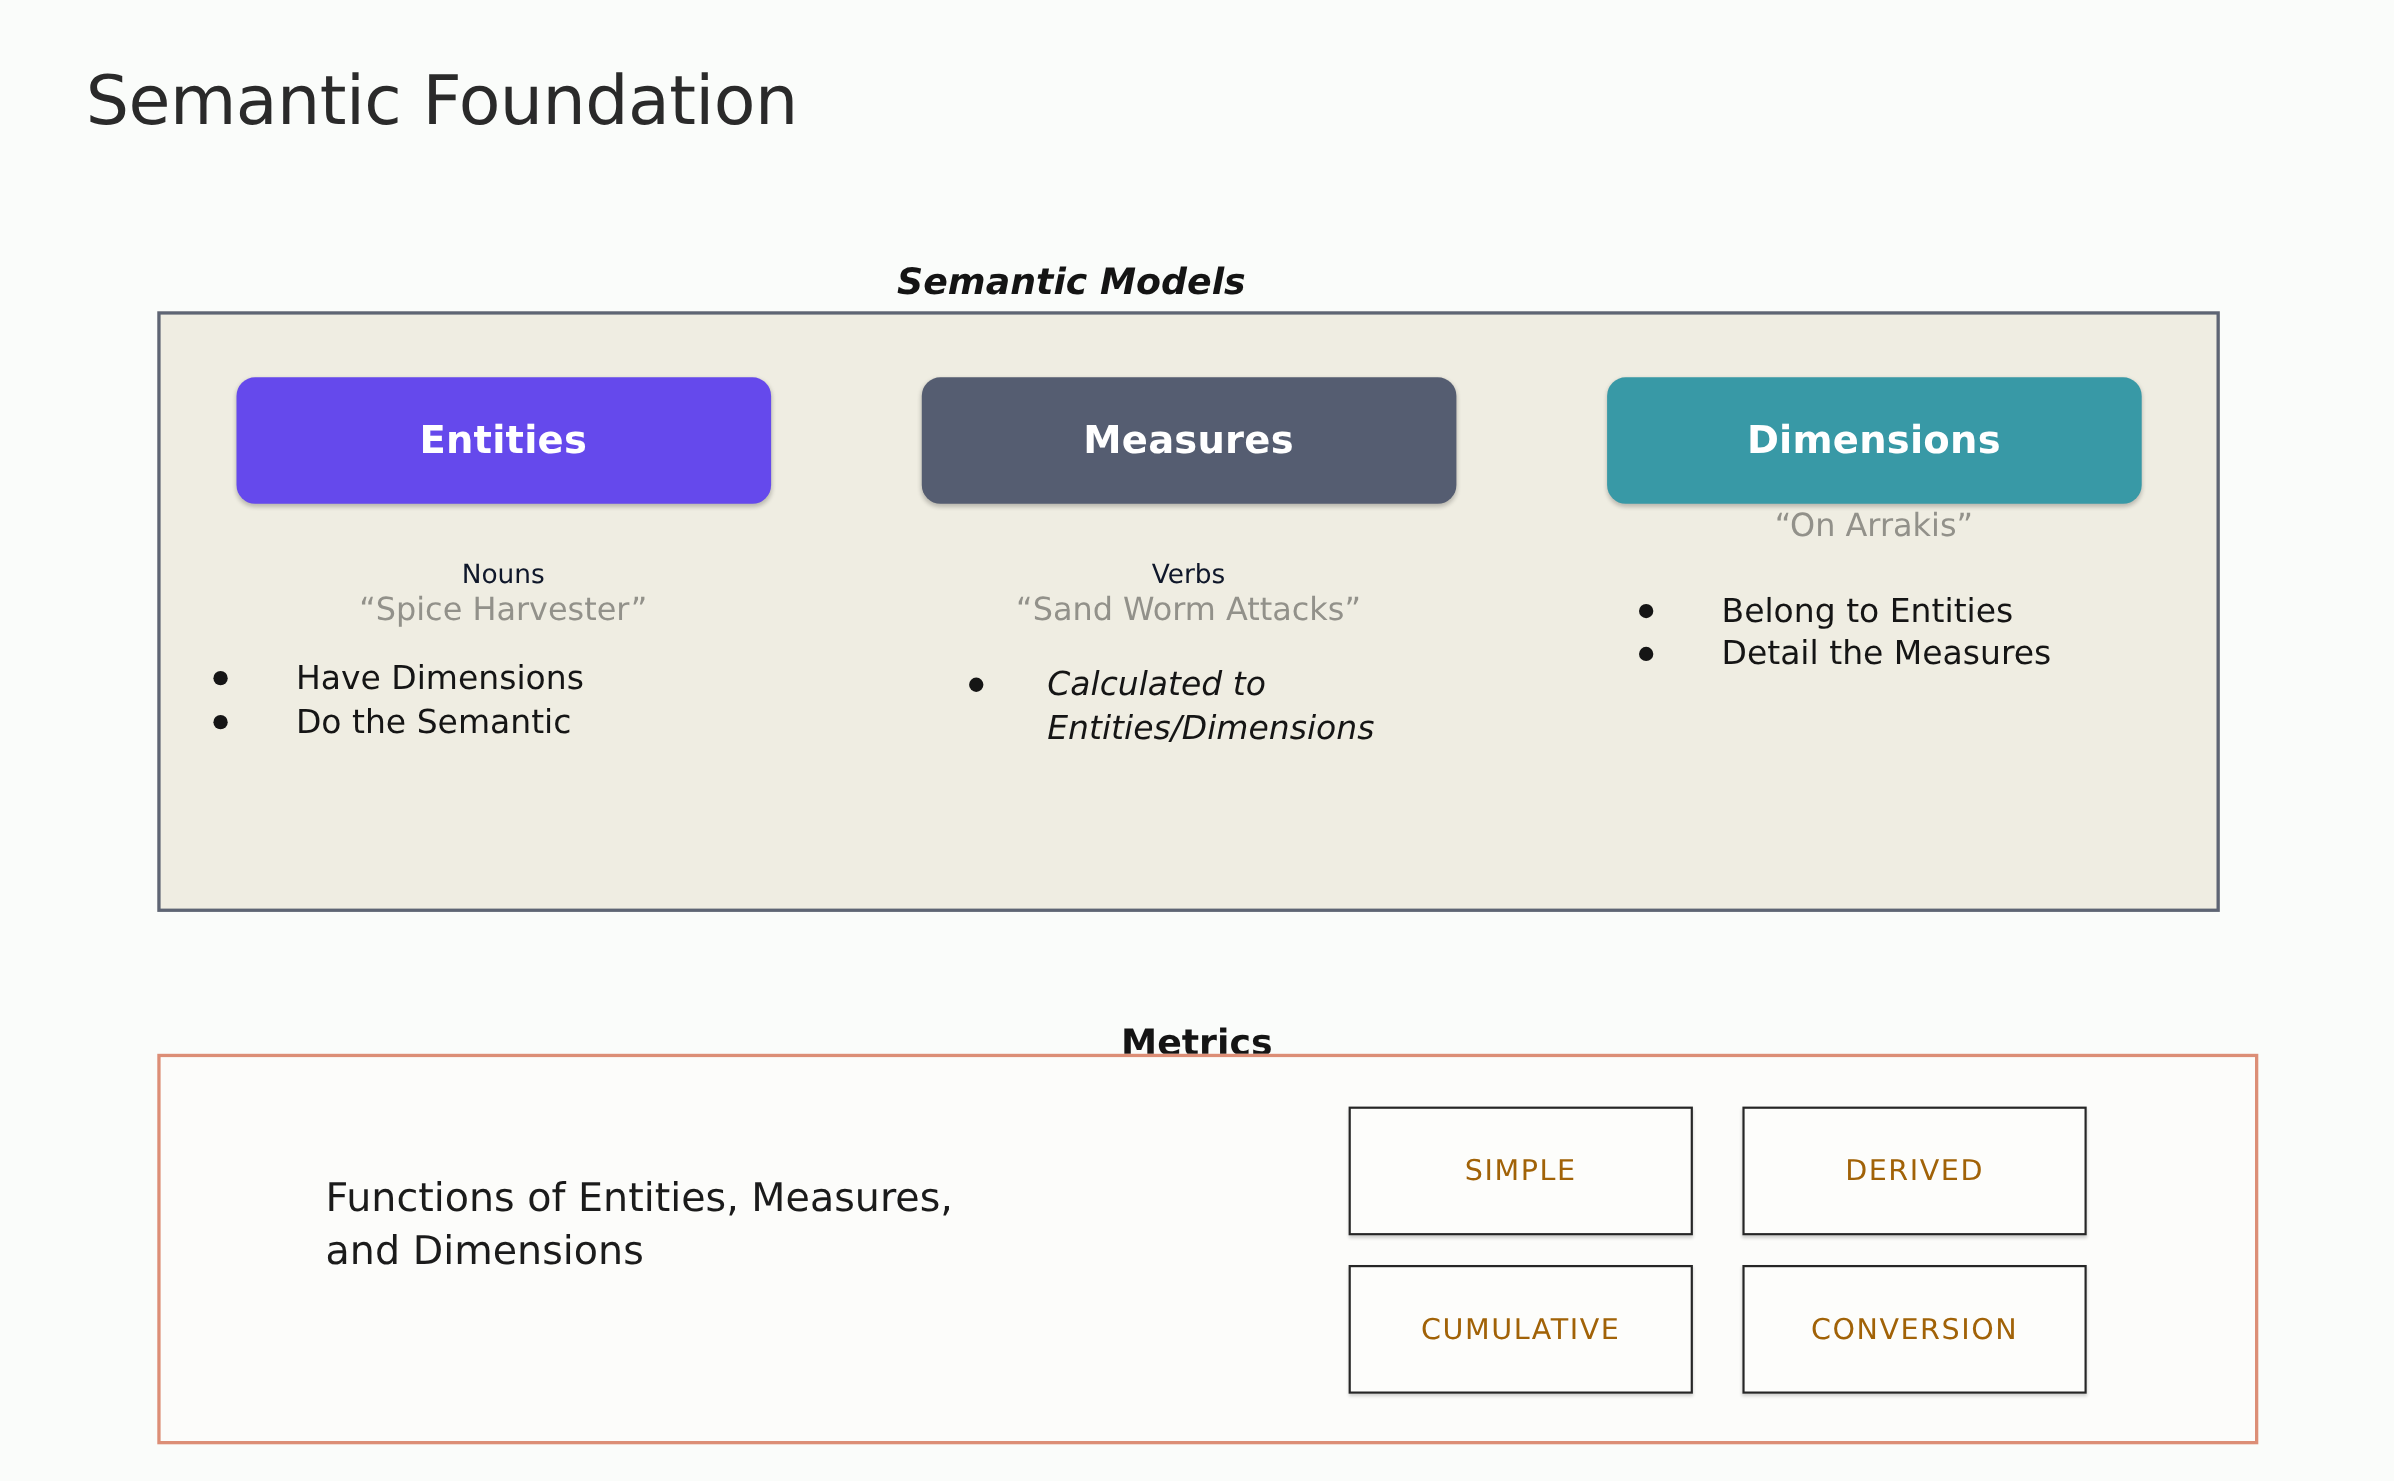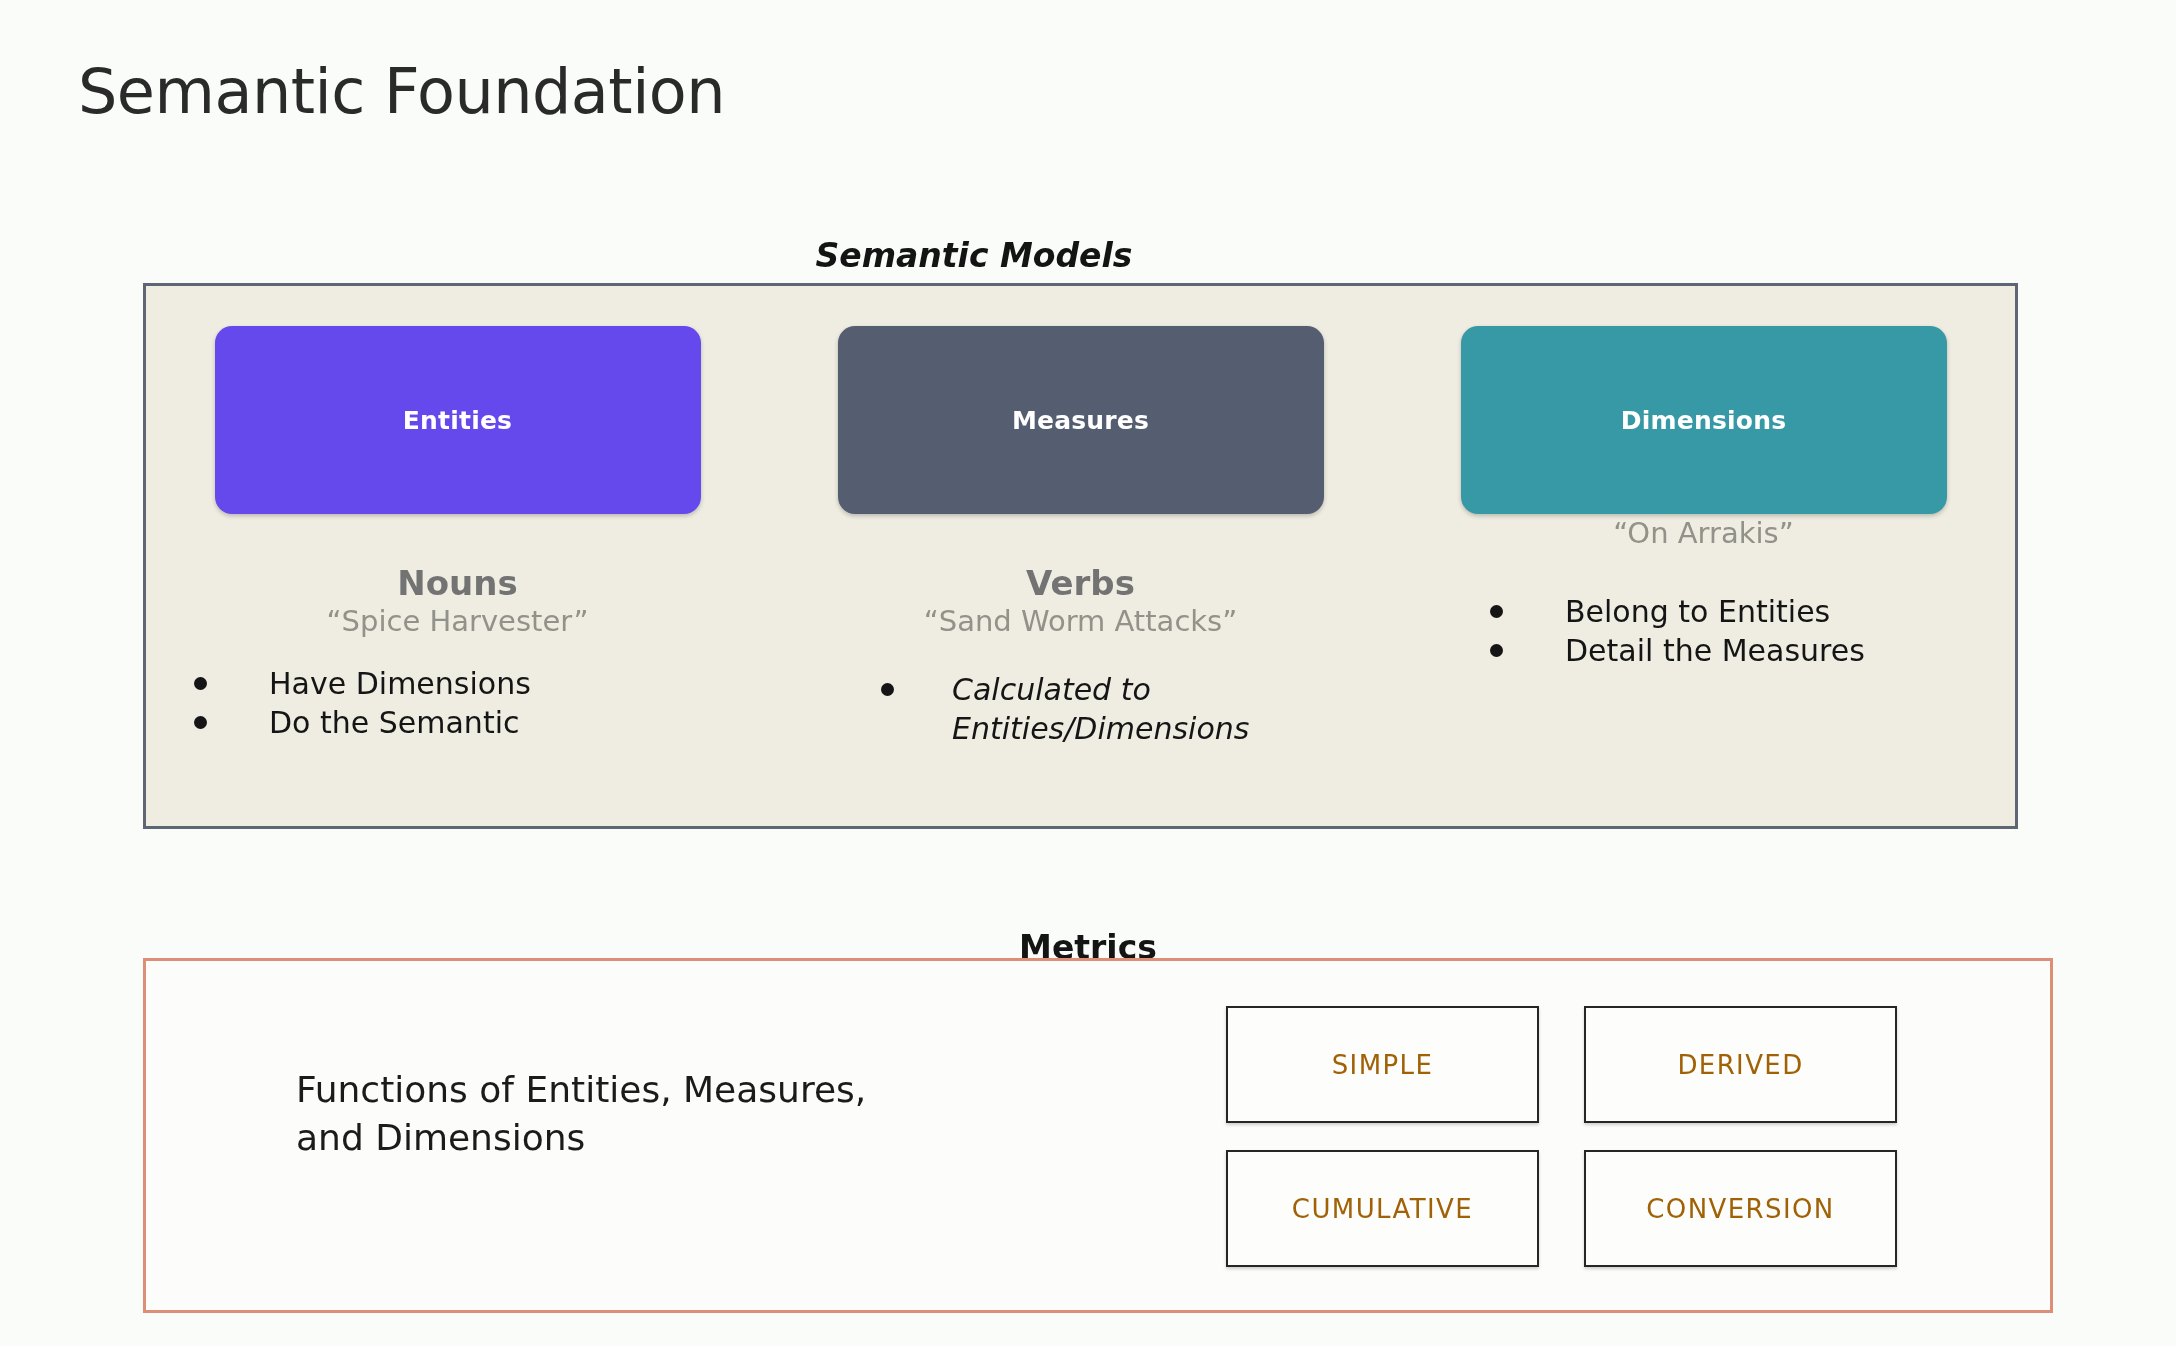--- a/index.html
+++ b/index.html
@@ -65,43 +65,43 @@
   }
   .model-col {
     flex: 1 1 0;
     position: relative;
     display: flex;
     flex-direction: column;
     align-items: center;
   }
 
   .model-chip {
-    margin-top: 40px;
+    margin-top: 57px;
     width: 486px;
-    height: 188px;
+    height: 115px;
     border-radius: 17px;
     display: flex;
     align-items: center;
     justify-content: center;
     color: #FFFFFF;
-    font-size: 25px;
+    font-size: 35px;
     font-weight: 700;
     letter-spacing: 0.2px;
     box-shadow: 0 2px 4px rgba(0,0,0,0.22);
     box-sizing: border-box;
   }
   .model-col:nth-child(1) .model-chip { background: #6549EC; }
   .model-col:nth-child(2) .model-chip { background: #555D71; }
   .model-col:nth-child(3) .model-chip { background: #3899A6; }
 
   .model-pos {
     margin-top: 52px;
-    font-size: 34px;
-    font-weight: 700;
-    color: #737373;
+    font-size: 24px;
+    font-weight: 400;
+    color: #0f172a;
     text-align: center;
     white-space: nowrap;
     line-height: 1.05;
   }
   .model-example {
     margin-top: 4px;
     font-size: 29px;
     font-weight: 400;
     color: #92918A;
     text-align: center;

